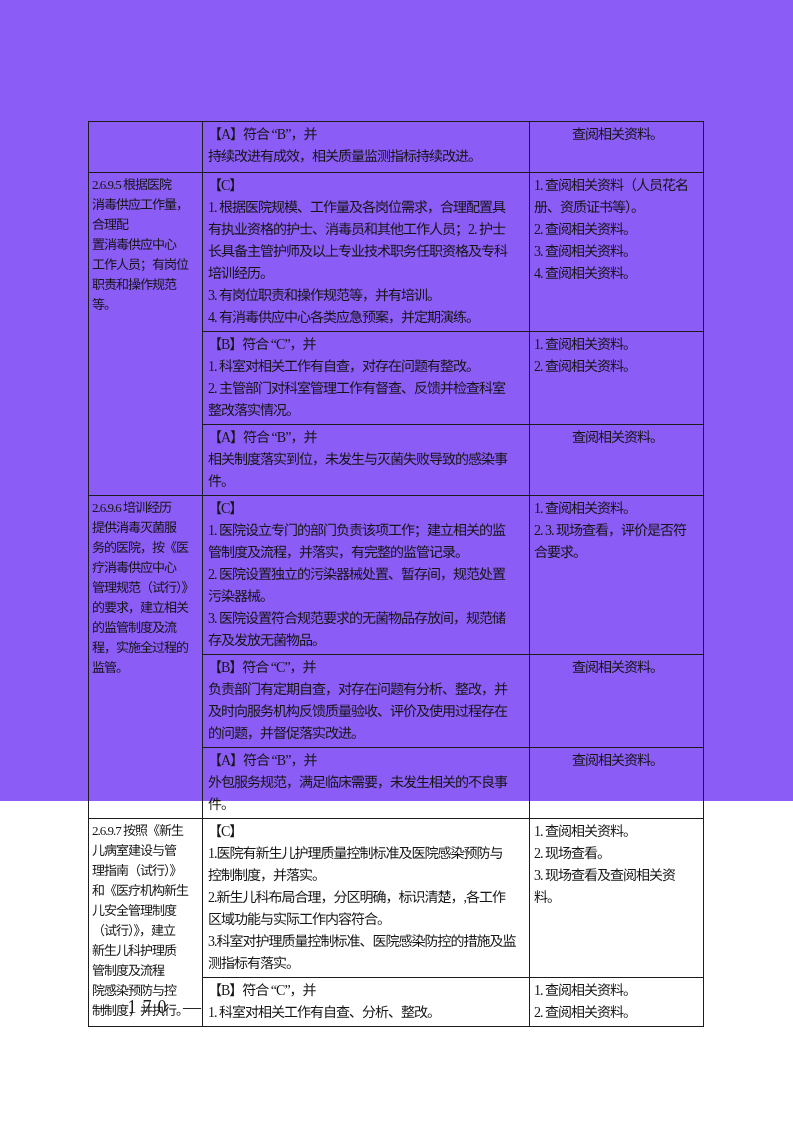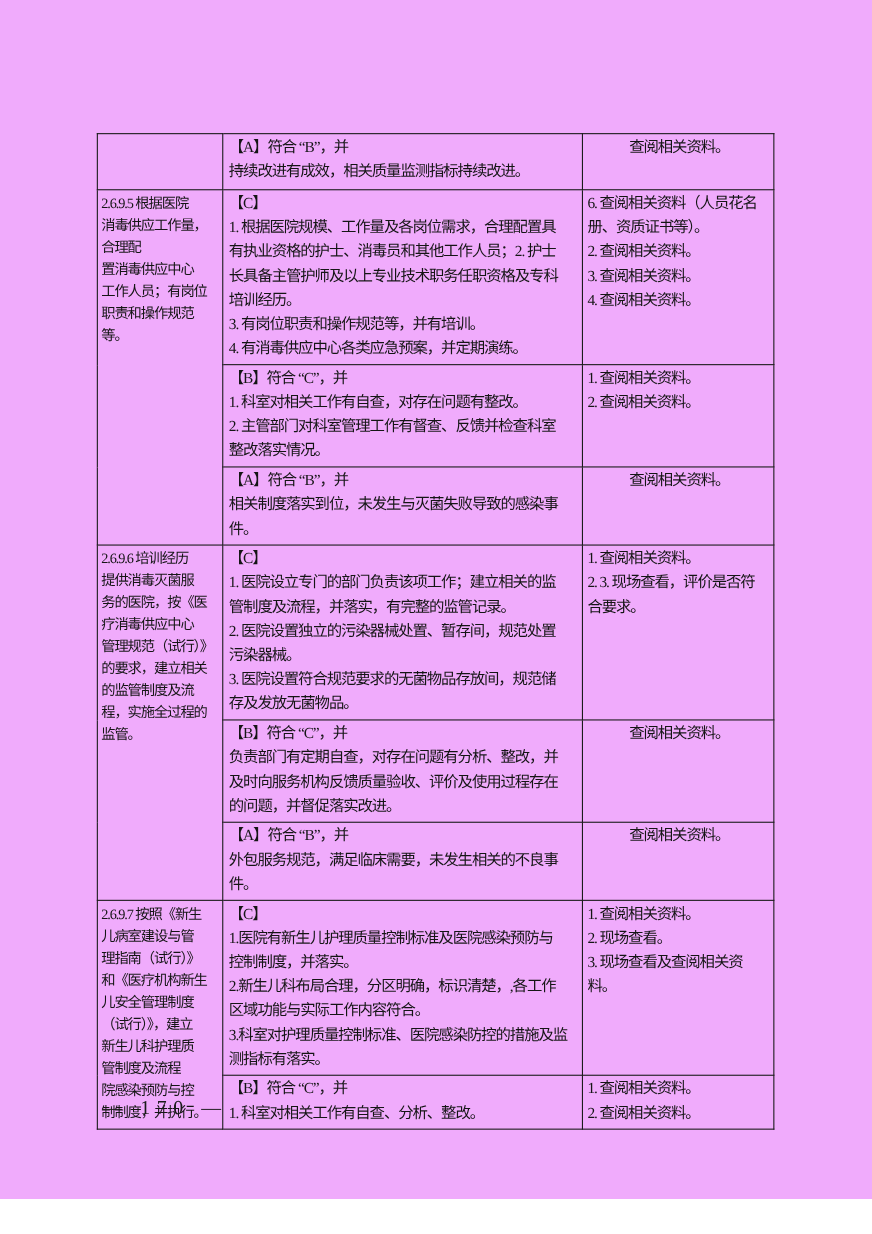--- a/index.html
+++ b/index.html
@@ -12,22 +12,22 @@
     height: 1122px;
     position: relative;
     font-family: "Liberation Serif", "DejaVu Serif", serif;
     color: #151515;
     overflow: hidden;
   }
   .doc-page {
     position: absolute;
     left: 0; top: 0;
     width: 793px;
-    height: 1090px;
-    background: #f0abfc;
+    height: 801px;
+    background: #8b5cf6;
   }
   table.standards-table {
     position: absolute;
     left: 88px;
     top: 121px;
     width: 615px;
     border-collapse: collapse;
     table-layout: fixed;
   }
   table.standards-table td {
@@ -94,21 +94,21 @@
 工作人员；有岗位
 职责和操作规范
 等。</td>
           <td class="col-requirement">【C】
 1. 根据医院规模、工作量及各岗位需求，合理配置具
 有执业资格的护士、消毒员和其他工作人员；2. 护士
 长具备主管护师及以上专业技术职务任职资格及专科
 培训经历。
 3. 有岗位职责和操作规范等，并有培训。
 4. 有消毒供应中心各类应急预案，并定期演练。</td>
-          <td class="col-method">6. 查阅相关资料（人员花名
+          <td class="col-method">1. 查阅相关资料（人员花名
 册、资质证书等）。
 2. 查阅相关资料。
 3. 查阅相关资料。
 4. 查阅相关资料。</td>
         </tr>
         <tr style="height: 88px;">
           <td class="col-requirement">【B】符合 “C”，并
 1. 科室对相关工作有自查，对存在问题有整改。
 2. 主管部门对科室管理工作有督查、反馈并检查科室
 整改落实情况。</td>

